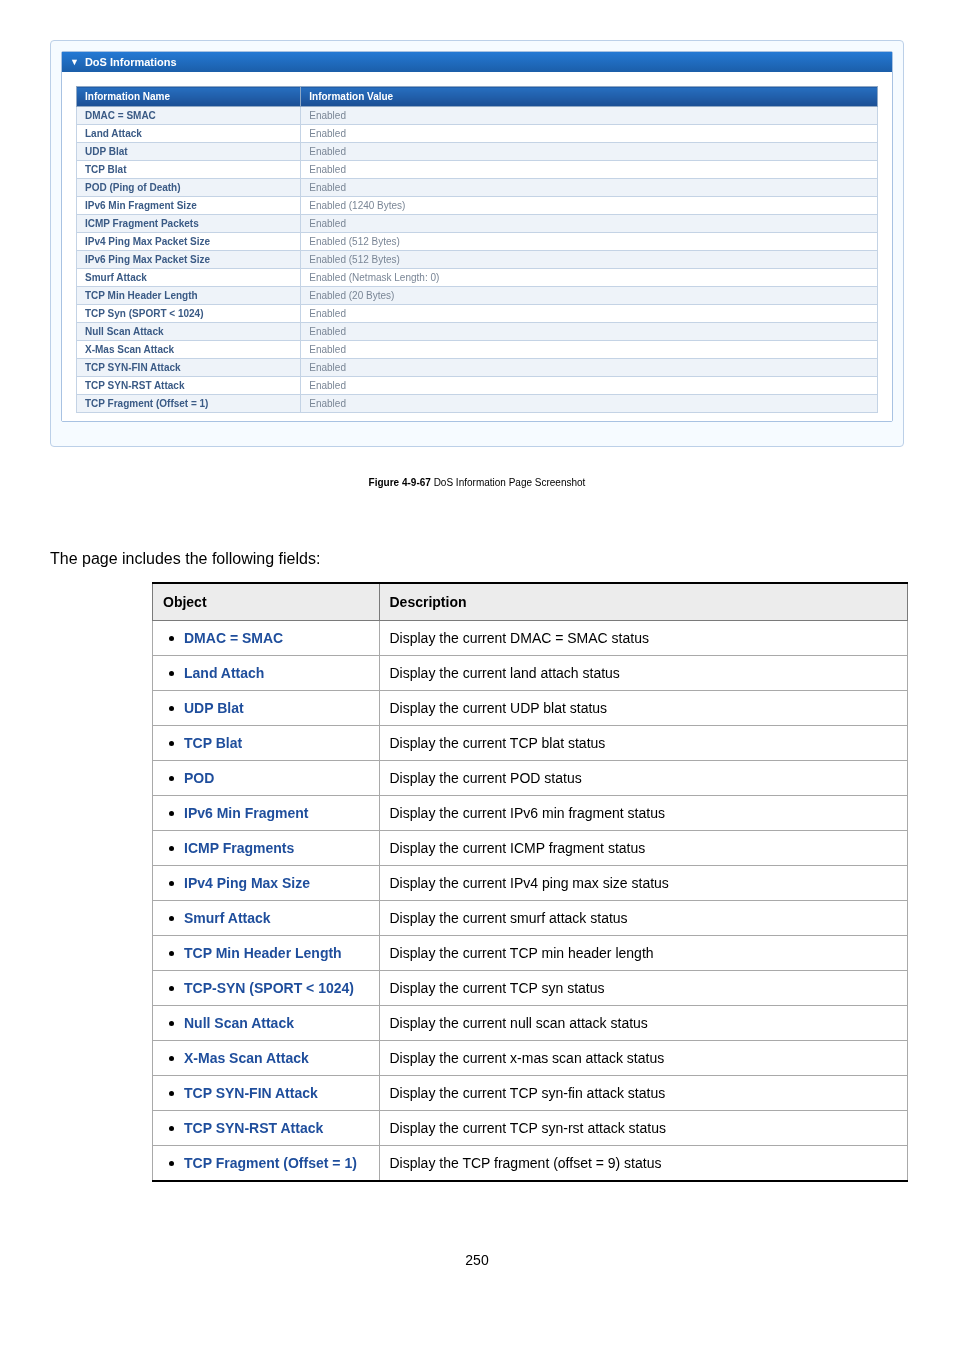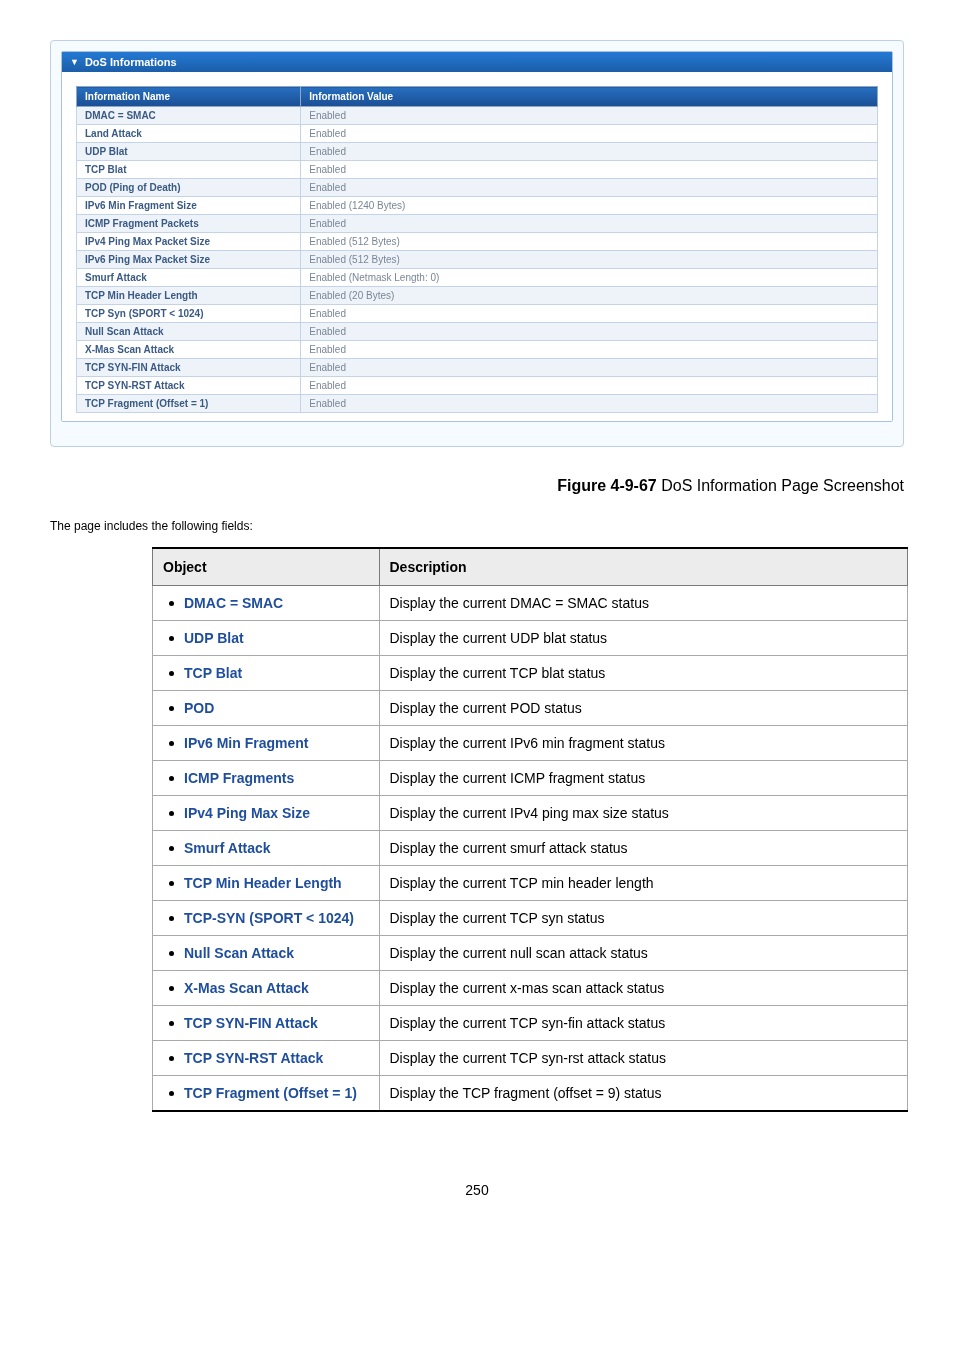--- a/index.html
+++ b/index.html
@@ -64,29 +64,29 @@
   }
   table.info td.name {
     color: #3a5a85;
     font-weight: bold;
     width: 28%;
   }
   table.info tr.alt td { background: #eef3f9; }
   table.info tr.nor td { background: #ffffff; }
 
   .caption {
-    text-align: right;
+    text-align: center;
+    font-size: 10px;
+    margin: 30px 0 62px 0;
+    color: #000;
+  }
+  .caption b { font-weight: bold; }
+
+  .lead {
     font-size: 16px;
-    margin: 30px 0 24px 0;
-    color: #000;
-  }
-  .caption b { font-weight: bold; }
-
-  .lead {
-    font-size: 12px;
     margin: 16px 0 14px 0;
   }
 
   
   .desc-wrap {
     margin: 0 28px 0 70px;
   }
   table.desc {
     width: 100%;
     border-collapse: collapse;
@@ -236,20 +236,24 @@
           <th class="col-obj">Object</th>
           <th>Description</th>
         </tr>
       </thead>
       <tbody id="desc-body">
           <tr>
             <td><span class="bullet"></span><span class="obj-cell">DMAC = SMAC</span></td>
             <td>Display the current DMAC = SMAC status</td>
           </tr>
           <tr>
+            <td><span class="bullet"></span><span class="obj-cell">Land Attach</span></td>
+            <td>Display the current land attach status</td>
+          </tr>
+          <tr>
             <td><span class="bullet"></span><span class="obj-cell">UDP Blat</span></td>
             <td>Display the current UDP blat status</td>
           </tr>
           <tr>
             <td><span class="bullet"></span><span class="obj-cell">TCP Blat</span></td>
             <td>Display the current TCP blat status</td>
           </tr>
           <tr>
             <td><span class="bullet"></span><span class="obj-cell">POD</span></td>
             <td>Display the current POD status</td>

